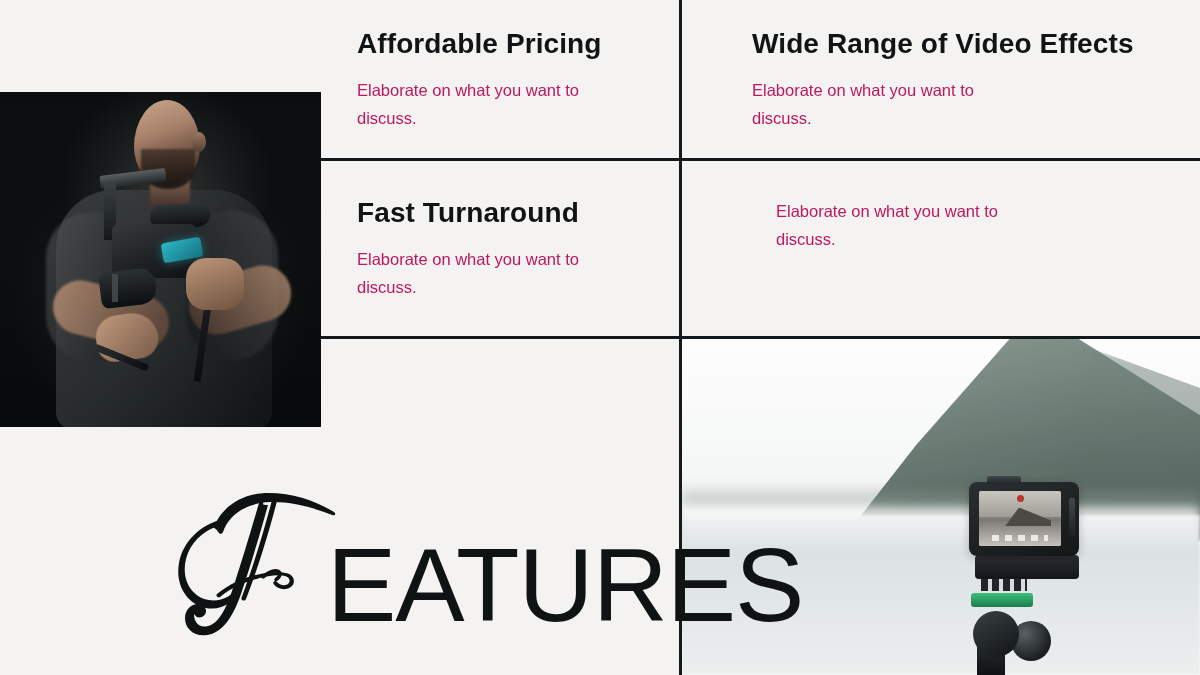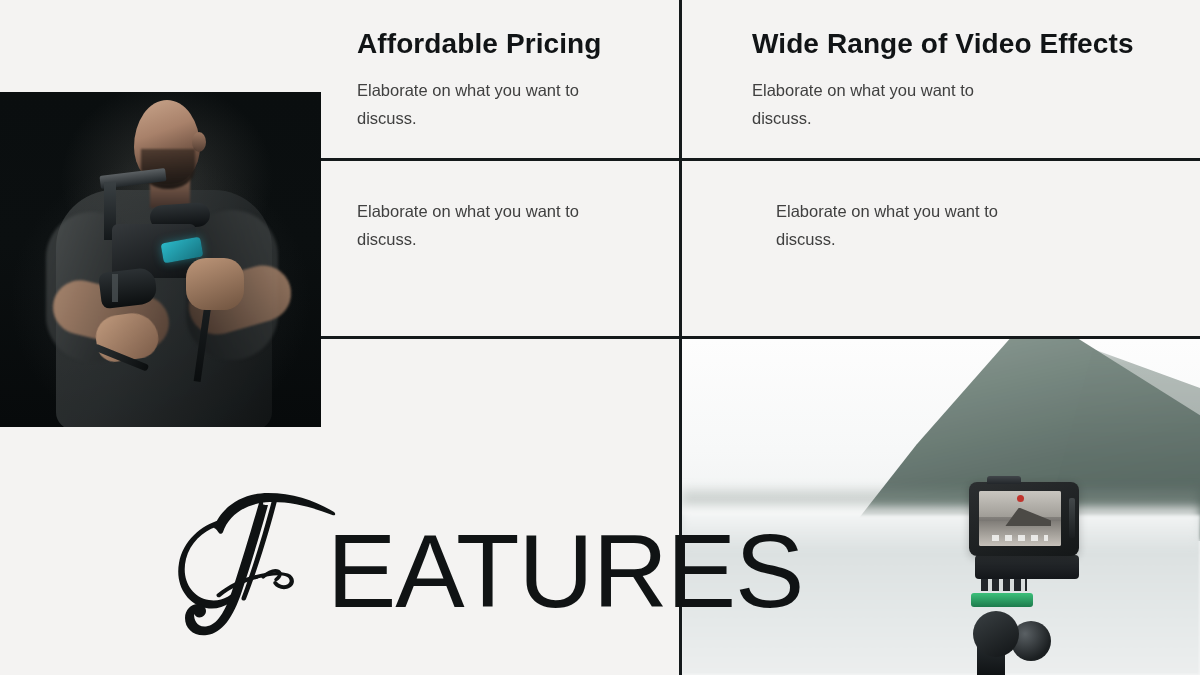--- a/index.html
+++ b/index.html
@@ -59,21 +59,21 @@
     font-weight: 600;
     letter-spacing: 0.1px;
     color: #111416;
     line-height: 1.15;
     margin: 0 0 16px 0;
     white-space: nowrap;
   }
   .cell-body {
     font-size: 16.5px;
     font-weight: 400;
-    color: #404040;
+    color: #be185d;
     line-height: 28px;
     margin: 0;
     max-width: 280px;
   }
   .cell-r1c1 { left: 357px; top: 28px; }
   .cell-r1c2 { left: 752px; top: 28px; }
   .cell-r2c1 { left: 357px; top: 197px; }
   .cell-r2c2 { left: 776px; top: 197px; }
 
   
@@ -432,40 +432,41 @@
     display: block;
   }
   .title-rest {
     font-family: "Liberation Sans", sans-serif;
     font-size: 104px;
     font-weight: 300;
     letter-spacing: -1px;
     color: #101314;
     line-height: 1;
     margin-left: -14px;
-    margin-bottom: 16px;
+    margin-bottom: 2px;
     white-space: nowrap;
   }
 </style>
 </head>
 <body>
 
 <div id="slide">
 
   <div class="cell cell-r1c1">
     <p class="cell-title">Affordable Pricing</p>
     <p class="cell-body">Elaborate on what you want to discuss.</p>
   </div>
 
   <div class="cell cell-r1c2">
     <p class="cell-title">Wide Range of Video Effects</p>
     <p class="cell-body">Elaborate on what you want to discuss.</p>
   </div>
 
   <div class="cell cell-r2c1">
+    <p class="cell-title">Fast Turnaround</p>
     <p class="cell-body">Elaborate on what you want to discuss.</p>
   </div>
 
   <div class="cell cell-r2c2">
     <p class="cell-body">Elaborate on what you want to discuss.</p>
   </div>
 
   <div class="rule-h1"></div>
   <div class="rule-h2"></div>
   <div class="rule-v"></div>

